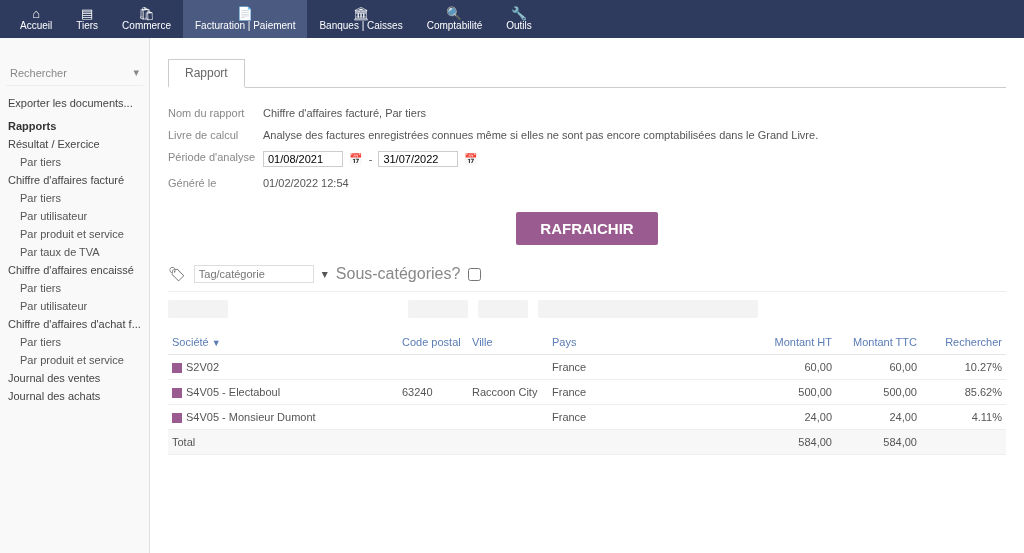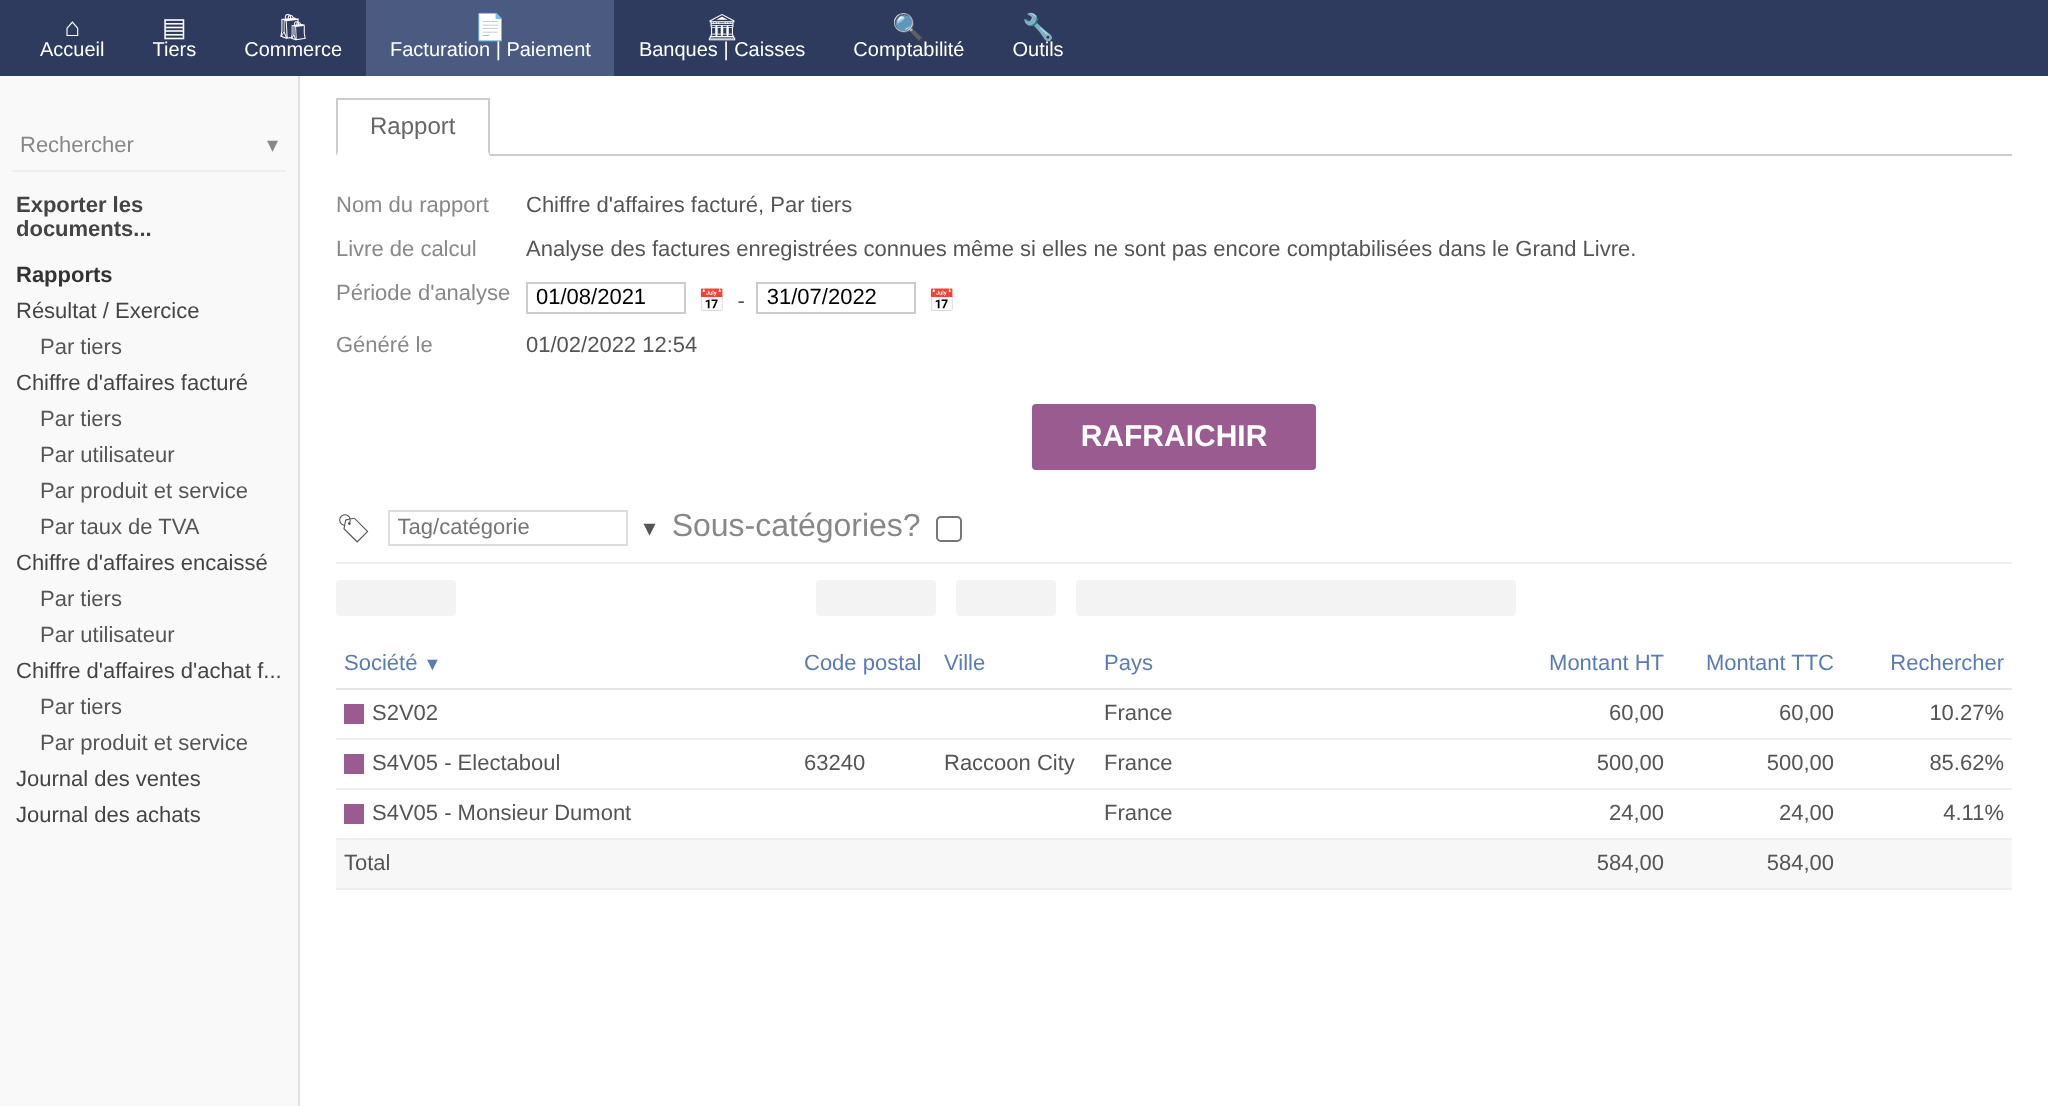--- a/index.html
+++ b/index.html
@@ -12,32 +12,32 @@
 .topnav-item.active { background: #4a5a80; }
 
 .layout { display: flex; height: calc(100% - 38px); }
 
 
 .sidebar { width: 150px; background: #f9f9f9; border-right: 1px solid #e0e0e0; padding: 6px 6px; font-size: 11px; }
 .search-row { display: flex; align-items: center; justify-content: space-between; color: #888; padding: 6px 4px; border-bottom: 1px solid #eee; margin-bottom: 8px; margin-top: 16px; }
 .side-link { padding: 3px 2px; color: #444; cursor: pointer; }
 .side-link.bold { font-weight: bold; color: #333; padding-top: 8px; }
 .side-link.sub { padding-left: 14px; color: #555; }
-.side-link.bold2 { font-weight: bold; color: #444; }
-
-
-.main { flex: 1; padding: 10px 18px 20px 18px; overflow: auto; background: #fff; }
+.side-link.bold2 { font-weight: normal; color: #444; }
+
+
+.main { flex: 1; padding: 20px 18px 20px 18px; overflow: auto; background: #fff; }
 .tab-box { margin-bottom: 14px; }
 .tab { display: inline-block; border: 1px solid #ccc; border-bottom: 2px solid #fff; padding: 6px 16px; font-size: 12px; color: #666; background: #fff; position: relative; top: 1px; }
 .tab-line { border-bottom: 1px solid #ccc; }
 
 .field-row { display: flex; padding: 5px 0; }
 .field-label { width: 95px; color: #888; font-size: 11px; flex-shrink: 0; }
 .field-value { color: #555; font-size: 11px; }
-.date-inputs { display: flex; align-items: flex-end; gap: 6px; }
+.date-inputs { display: flex; align-items: center; gap: 6px; }
 .date-inputs input { width: 80px; font-size: 11px; padding: 1px 4px; border: 1px solid #ccc; }
 .refresh-wrap { text-align: center; margin: 18px 0 12px 0; }
 .refresh-btn { background: #9a5c90; color: #fff; border: none; padding: 8px 24px; font-weight: bold; font-size: 15px; cursor: pointer; border-radius: 2px; }
 
 .filter-row { display: flex; align-items: center; gap: 8px; padding: 8px 0; border-bottom: 1px solid #eee; }
 .tag-icon { color: #555; font-size: 14px; }
 .tag-select { border: 1px solid #ddd; color: #aaa; font-size: 11px; padding: 2px 4px; width: 120px; }
 .subcat-label { color: #888; font-size: 16px; }
 
 .blank-filters { display: flex; gap: 10px; padding: 8px 0; }

